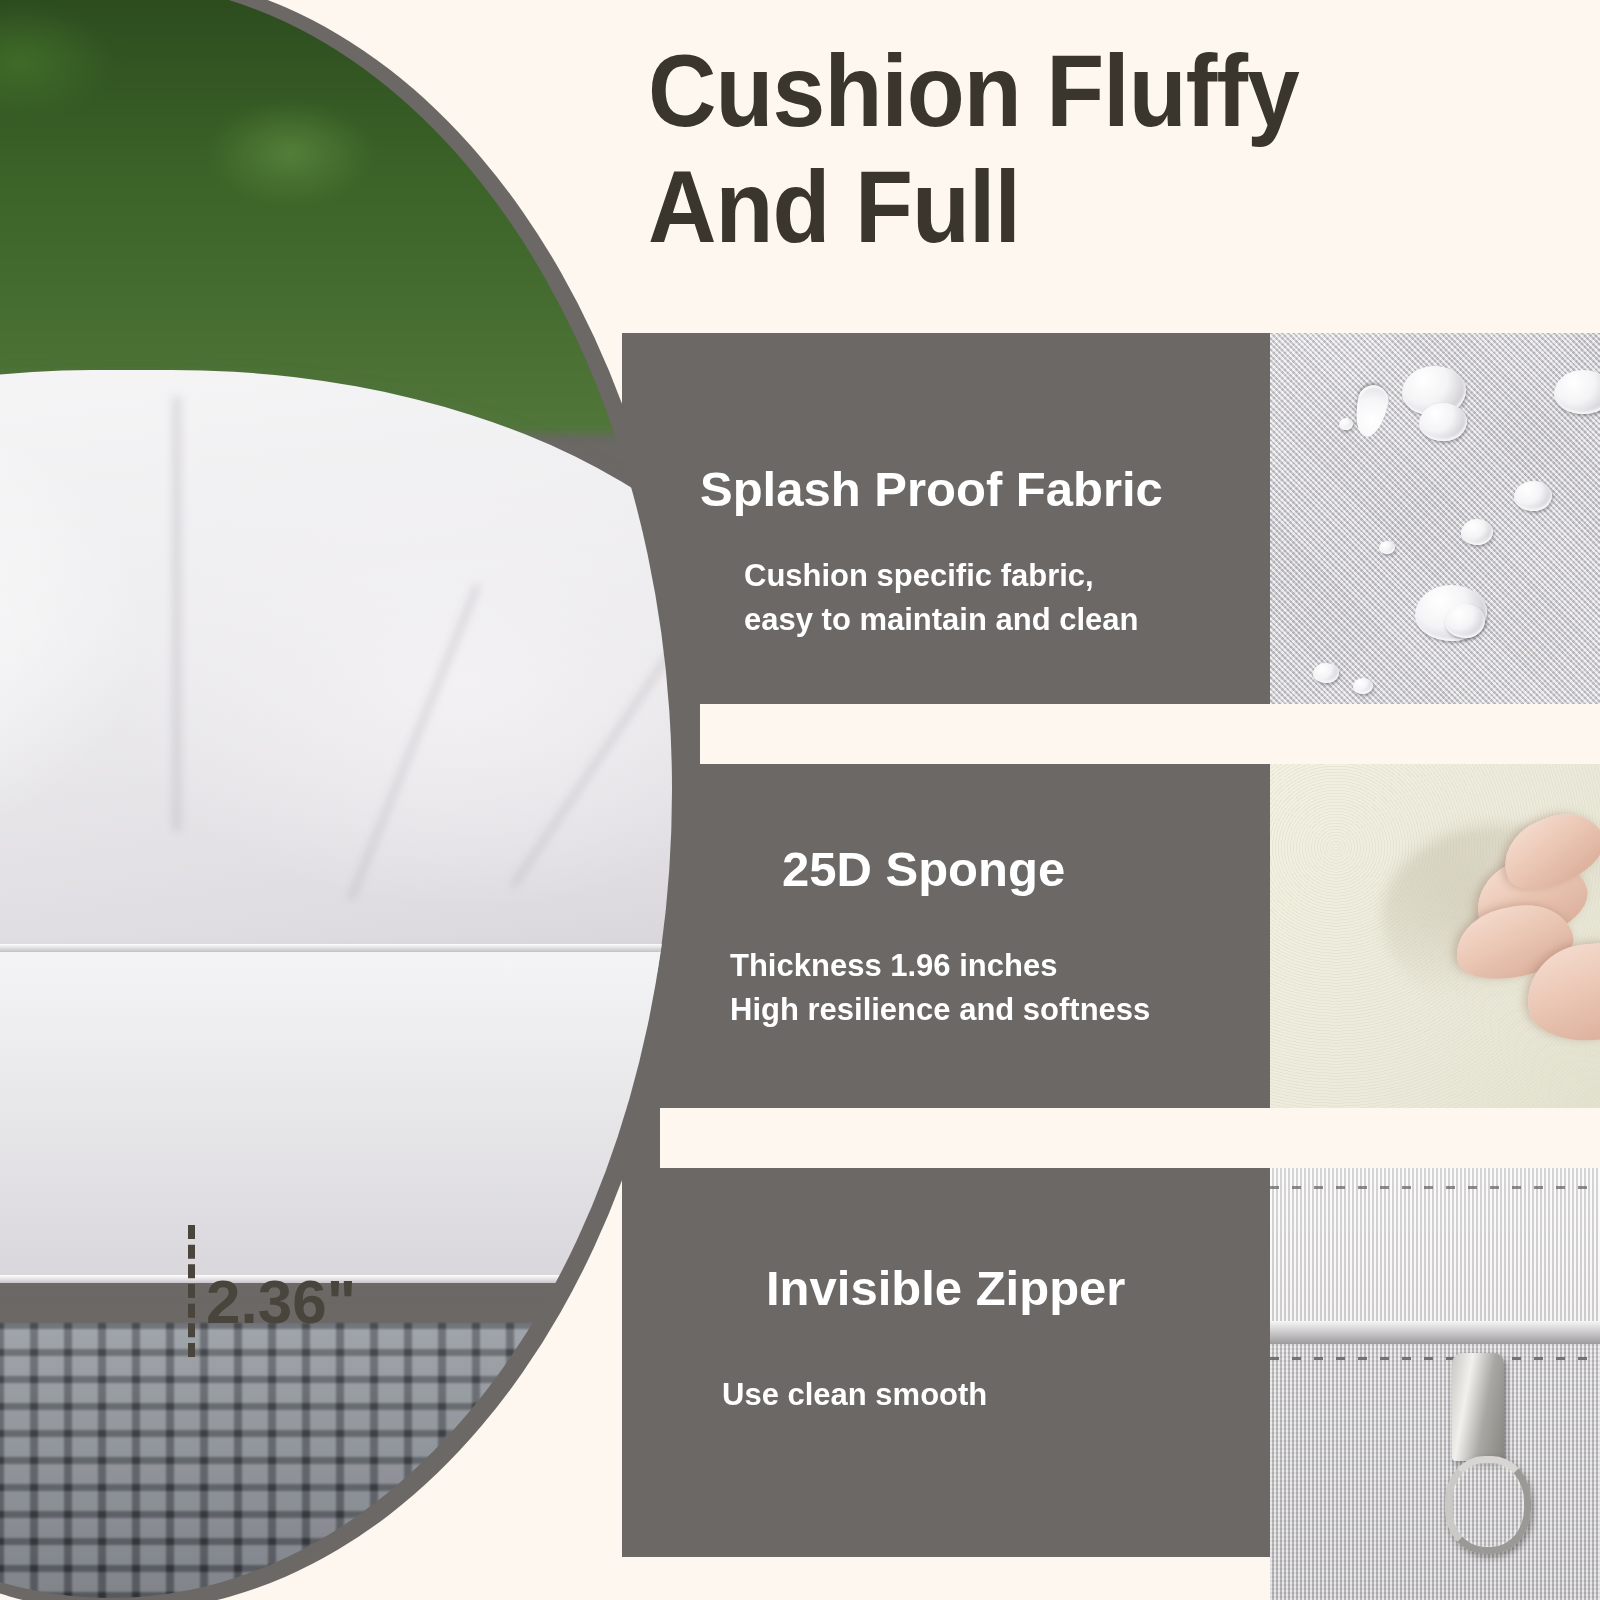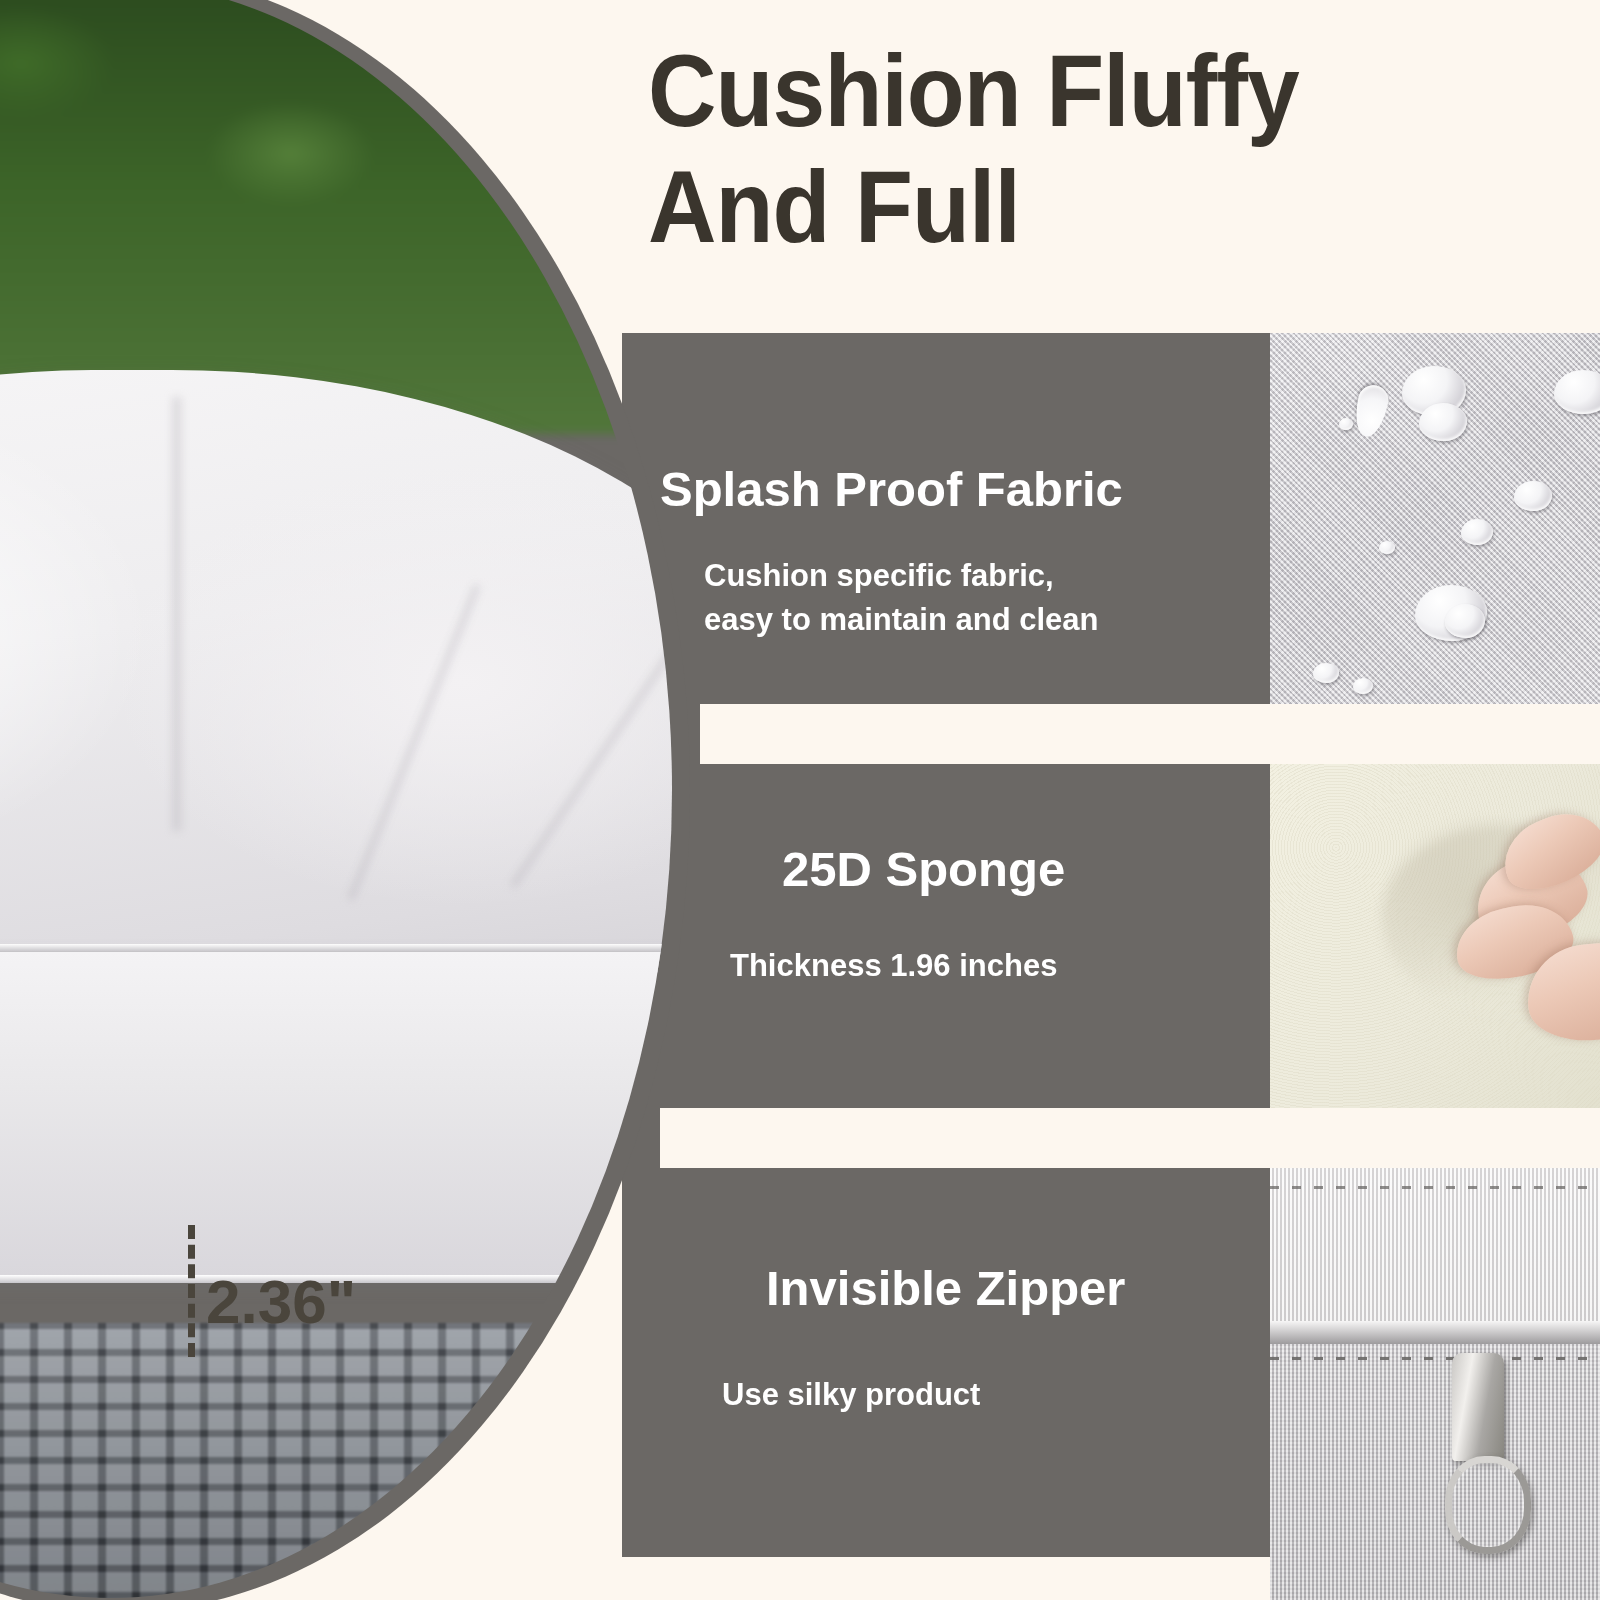--- a/index.html
+++ b/index.html
@@ -187,21 +187,21 @@
     white-space: nowrap;
   }
   .feature-sub {
     font-family: "Liberation Sans", sans-serif;
     font-weight: bold;
     font-size: 31px;
     line-height: 44px;
     color: #ffffff;
     white-space: nowrap;
   }
-  #feature-1 { left: 660px; top: 460px; }
+  #feature-1 { left: 700px; top: 460px; }
   #feature-1 .feature-sub-wrap { margin-top: 36px; margin-left: 44px; }
   #feature-2 { left: 730px; top: 840px; }
   #feature-2 .feature-heading { margin-left: 52px; }
   #feature-2 .feature-sub-wrap { margin-top: 46px; }
   #feature-3 { left: 722px; top: 1240px; }
   #feature-3 .feature-heading { margin-left: 44px; margin-top: 19px; }
   #feature-3 .feature-sub-wrap { margin-top: 56px; }
 
   
   #hero-ring {
@@ -373,27 +373,28 @@
     <div class="feature-sub-wrap">
       <div class="feature-sub">Cushion specific fabric,</div>
       <div class="feature-sub">easy to maintain and clean</div>
     </div>
   </div>
 
   <div class="feature-text" id="feature-2">
     <div class="feature-heading">25D Sponge</div>
     <div class="feature-sub-wrap">
       <div class="feature-sub">Thickness 1.96 inches</div>
+      <div class="feature-sub">High resilience and softness</div>
     </div>
   </div>
 
   <div class="feature-text" id="feature-3">
     <div class="feature-heading">Invisible Zipper</div>
     <div class="feature-sub-wrap">
-      <div class="feature-sub">Use silky product</div>
+      <div class="feature-sub">Use clean smooth</div>
     </div>
   </div>
 
   <div id="hero-ring"></div>
   <div id="hero-circle">
     <div id="hero-photo">
       <div class="hero-foliage"></div>
       <div class="hero-back-cushion">
 
         <div class="hero-tuft" style="left:52%;top:4%;width:12px;height:64%;"></div>

